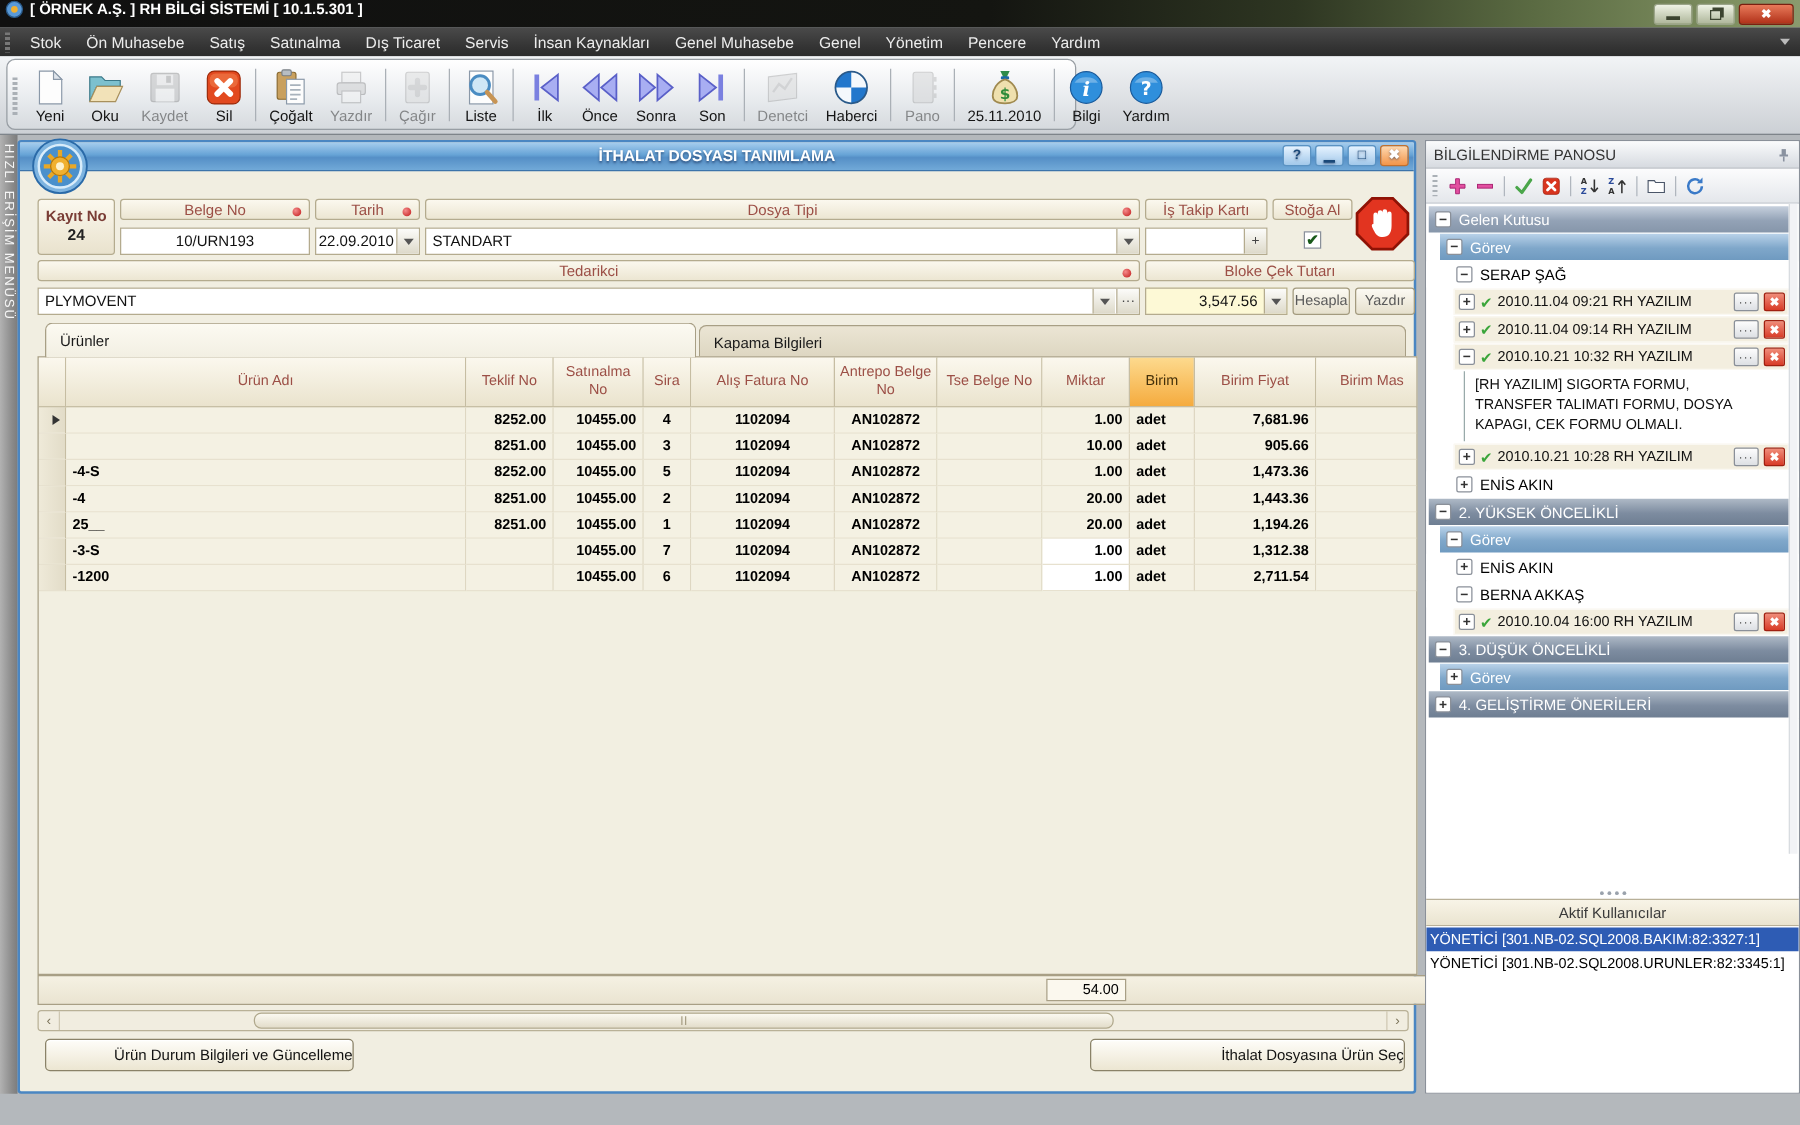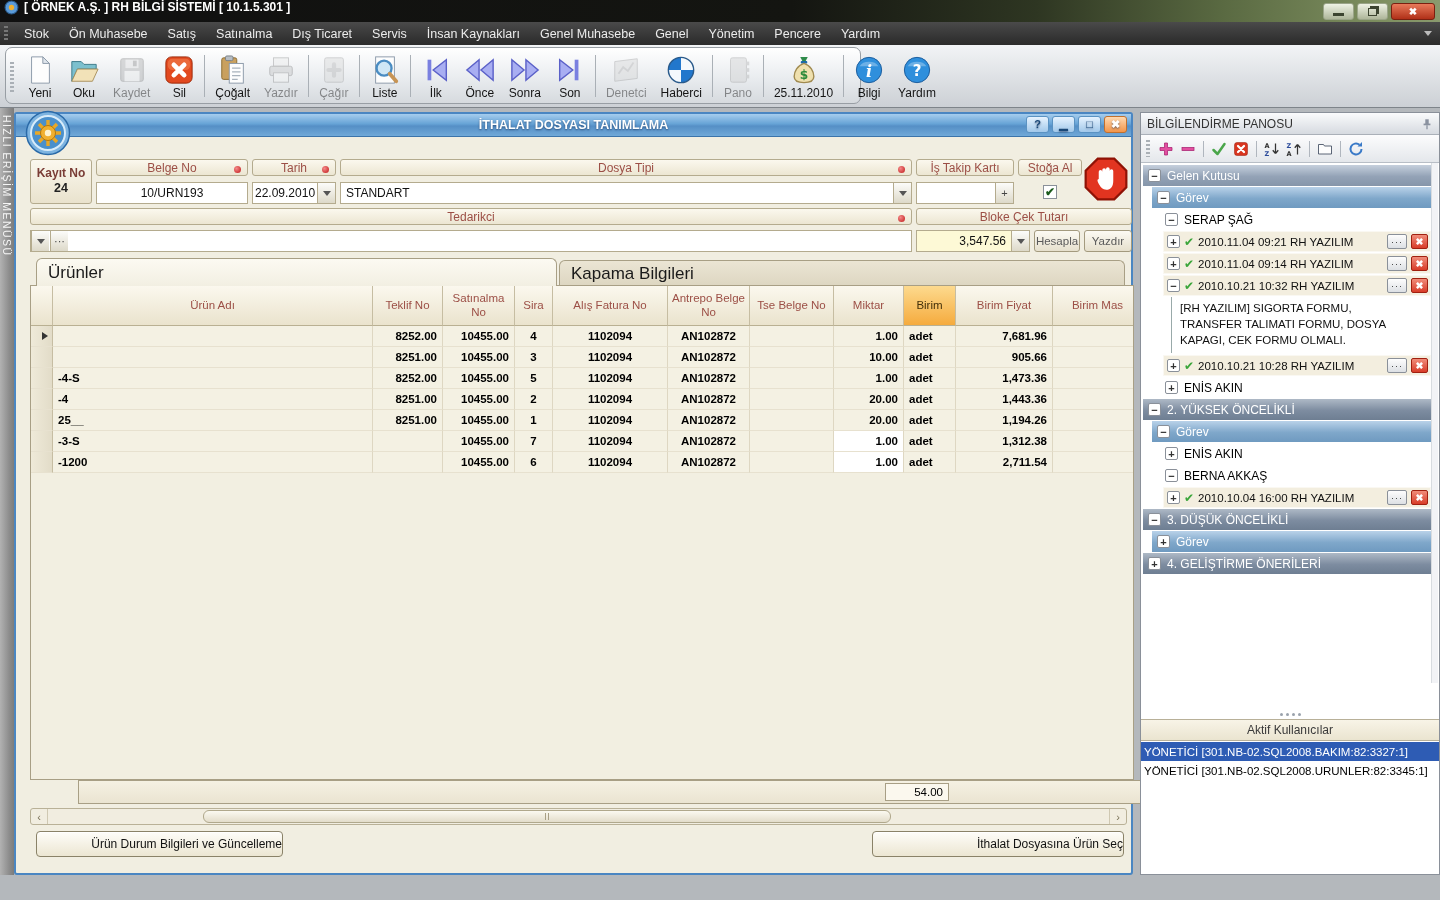--- a/index.html
+++ b/index.html
@@ -89,21 +89,21 @@
     display:flex;align-items:center;justify-content:center;font-size:12px;color:#1a5a1a;font-weight:bold;line-height:1;}
   .hand{position:absolute;left:1068px;top:20px;width:44px;height:44px;}
   .xp-btn{position:absolute;height:26px;box-sizing:border-box;border:1px solid #8a8268;border-radius:4px;
     background:linear-gradient(#fefdf9,#ece6d2);box-shadow:inset 0 1px 0 #fff;
     font-size:12px;color:#111;display:flex;align-items:center;justify-content:flex-end;}
   .sm-btn{position:absolute;height:22px;box-sizing:border-box;border:1px solid #a39a7e;border-radius:3px;
     background:linear-gradient(#fcfaf3,#e6e0cd);font-size:11.5px;color:#5a5a5a;
     display:flex;align-items:center;justify-content:center;}
 
   .tab{position:absolute;box-sizing:border-box;border:1px solid #a89f85;border-bottom:none;
-    border-radius:6px 6px 0 0;display:flex;align-items:center;padding-left:11px;font-size:17px;color:#1a1a1a;}
+    border-radius:6px 6px 0 0;display:flex;align-items:center;padding-left:11px;font-size:12px;color:#1a1a1a;}
   .tab.active{background:linear-gradient(#fcfaf2,#f2efe2);height:28px;top:121px;z-index:2;}
   .tab.inactive{background:linear-gradient(#ebe5d4,#ddd6c1);height:26px;top:123px;}
 
   .grid{position:absolute;left:14px;top:148px;width:1104px;height:495px;box-sizing:border-box;
     border:1px solid #a89f85;background:#f2efe1;overflow:hidden;}
   .grid-head{display:flex;height:40px;}
   .th{box-sizing:border-box;flex:0 0 auto;border-right:1px solid #c6bda2;border-bottom:1px solid #b9b092;
     background:linear-gradient(#fbf8ee,#eae3cd);color:#9c4f46;font-size:11.5px;line-height:1.15;
     display:flex;align-items:center;justify-content:center;text-align:center;padding:1px 3px;}
   .th.birim{background:linear-gradient(#fdda8e,#f5ab3e);color:#43300a;}
@@ -112,21 +112,21 @@
     font-size:11.5px;color:#000;display:flex;align-items:center;padding:0 5px;
     white-space:nowrap;overflow:hidden;background:#f4f1e3;}
   .td.right{justify-content:flex-end;}
   .td.center{justify-content:center;}
   .td.marker{background:linear-gradient(90deg,#efead9,#e2dcc8);border-right:1px solid #c6bda2;padding:0;}
   .td.white{background:#fff;}
   .cur-tri{width:0;height:0;border-left:6px solid #333;border-top:4px solid transparent;
     border-bottom:4px solid transparent;margin-left:7px;}
 
   .total-strip{position:absolute;left:14px;top:643px;width:1297px;height:24px;box-sizing:border-box;
-    border:1px solid #a89f85;background:linear-gradient(#f5f1e3,#eae4d1);margin-left:48px;}
+    border:1px solid #a89f85;background:linear-gradient(#f5f1e3,#eae4d1);}
   .total-box{position:absolute;left:806px;top:2px;width:64px;height:18px;box-sizing:border-box;
     border:1px solid #a89f85;background:#fbf8ee;font-size:11.5px;color:#000;
     display:flex;align-items:center;justify-content:flex-end;padding-right:5px;}
 
   .hscroll{position:absolute;left:14px;top:671px;width:1097px;height:17px;box-sizing:border-box;
     border:1px solid #b9b197;border-radius:3px;background:#f1ede0;}
   .hs-arrow{position:absolute;top:0;width:16px;height:15px;display:flex;align-items:center;justify-content:center;
     color:#7a7258;font-size:11px;}
   .hs-arrow.left{left:0;border-right:1px solid #cfc8b2;}
   .hs-arrow.right{right:0;border-left:1px solid #cfc8b2;}
@@ -468,20 +468,21 @@
           </svg></span>
 
       <div class="lbl" style="left:14px;top:71px;width:882px">
         <span>Tedarikci</span>
           <span class="red-dot"></span>
       </div>
       <div class="lbl" style="left:900px;top:71px;width:216px">
         <span>Bloke Çek Tutarı</span>
       </div>
       <div class="val" style="left:14px;top:93px;width:882px">
+        <span class="vtext">PLYMOVENT</span>
         <span class="cbtn">
             <span class="tri"></span>
           </span>
         <span class="cbtn" style="border-left:1px solid #b4ab8e;margin-left:1px">···</span>
       </div>
       <div class="val" style="left:900px;top:93px;width:114px;background:#fdf9d6">
         <span class="vtext right">3,547.56</span>
         <span class="cbtn">
             <span class="tri"></span>
           </span>

